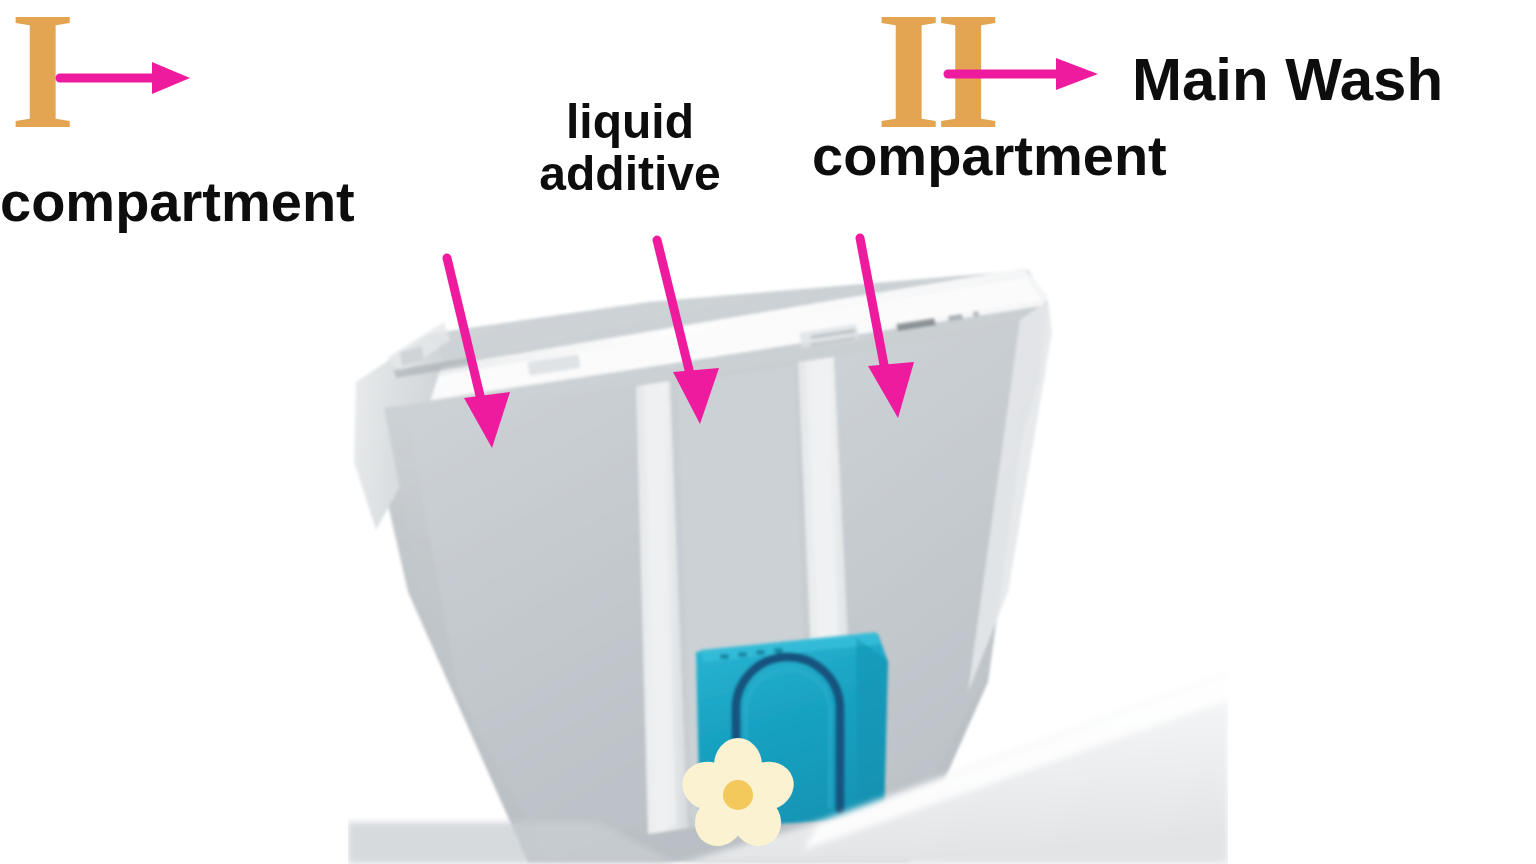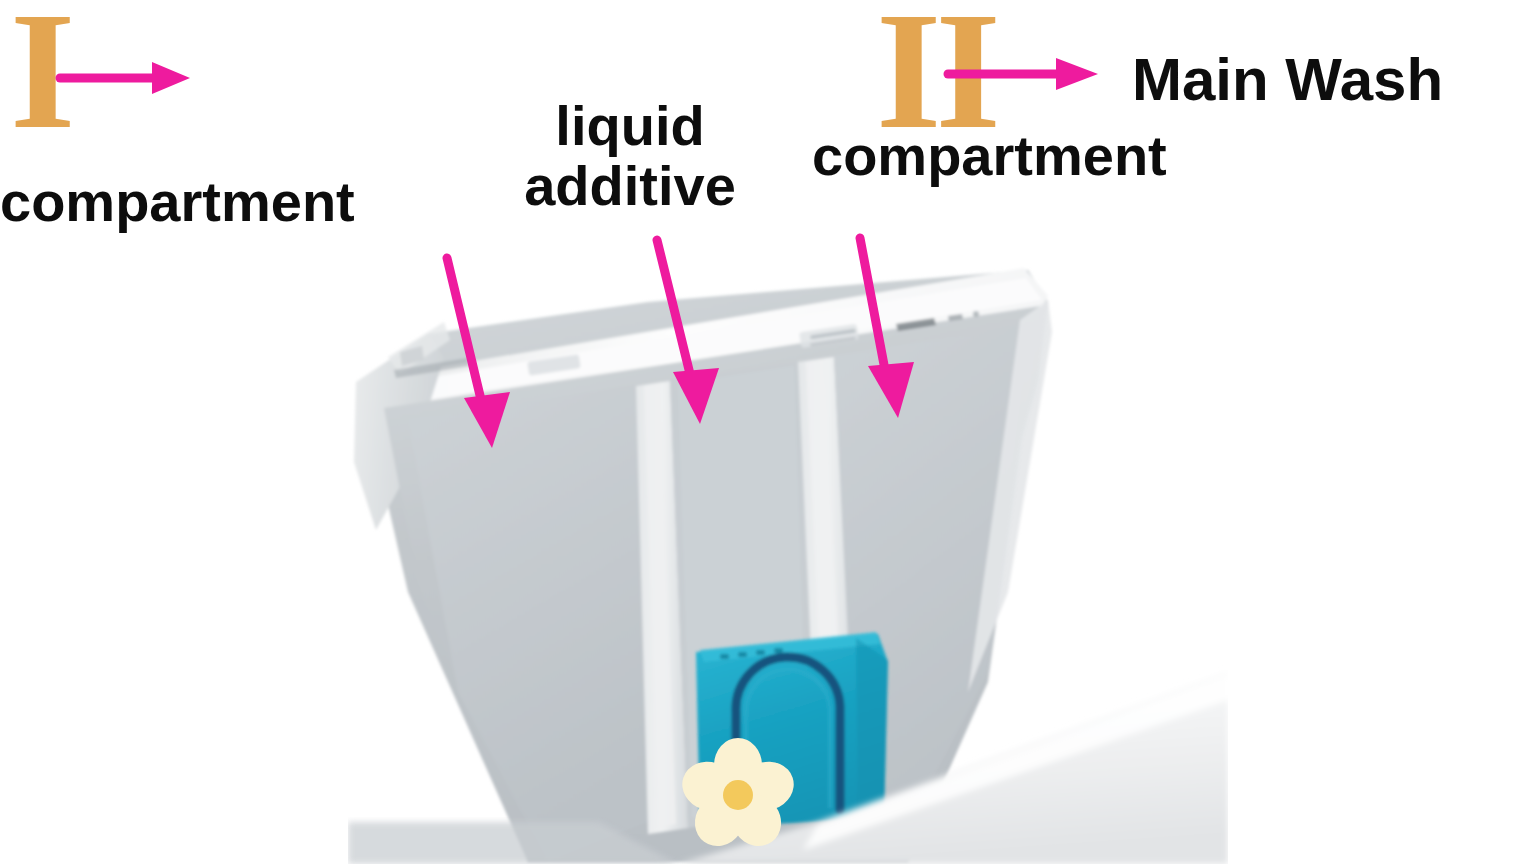--- a/index.html
+++ b/index.html
@@ -49,21 +49,21 @@
     line-height:1.06;
     white-space:nowrap;
     user-select:none;
   }
   #label-prewash       { left:193px; top:52px;  font-size:56px; }
   #label-prewash-sub   { left:0px;   top:172px; font-size:56px; }
   #label-mainwash      { left:1132px;top:48px;  font-size:60px; }
   #label-mainwash-sub  { left:812px; top:126px; font-size:56px; }
   #label-liquid{
     left:505px; top:96px;
-    font-size:56px;
+    font-size:48px;
     width:250px;
     text-align:center;
     white-space:normal;
     line-height:1.08;
   }
 
   
   #arrow-layer{
     position:absolute; inset:0;
     width:1536px; height:864px;

